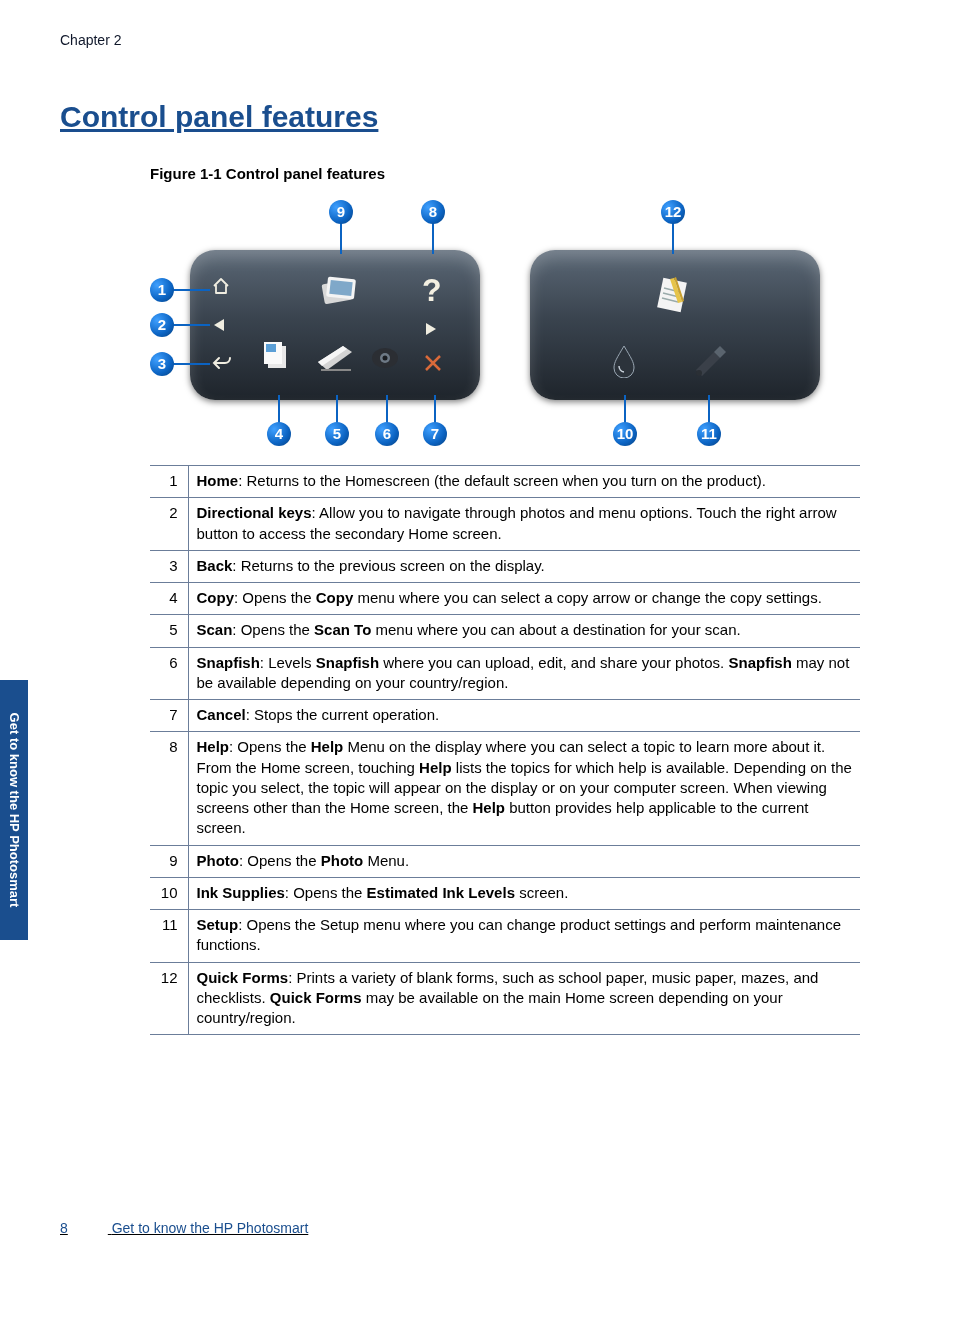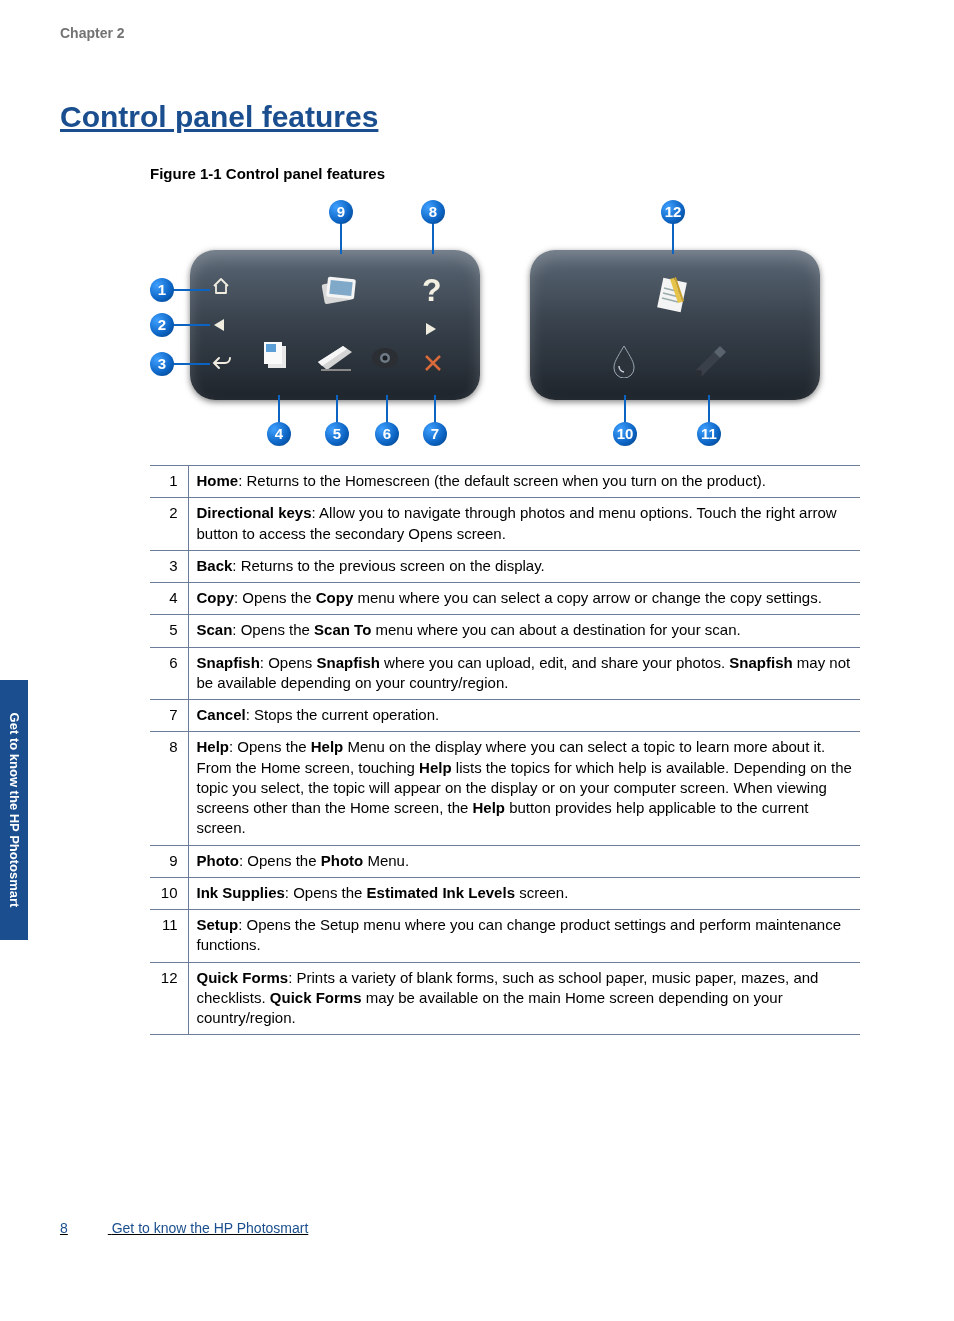--- a/index.html
+++ b/index.html
@@ -7,24 +7,23 @@
     font-family: Arial, Helvetica, sans-serif;
     background: #fff;
     width: 954px;
     height: 1321px;
     position: relative;
     color: #000;
   }
   .chapter-label {
     position: absolute;
     left: 60px;
-    top: 25px;
+    top: 32px;
     font-size: 14px;
-    color: #737373;
-    font-weight: bold;
+    color: #0f172a;
   }
   .heading {
     position: absolute;
     left: 60px;
     top: 100px;
     font-size: 30px;
     font-weight: bold;
     color: #1a4e8e;
     text-decoration: underline;
   }
@@ -266,37 +265,37 @@
 </div>
 
 <table class="feature-table">
   <tbody>
       <tr>
         <td class="num">1</td>
         <td><span class="bold">Home</span><span>: Returns to the Homescreen (the default screen when you turn on the product).</span></td>
       </tr>
   <tr>
         <td class="num">2</td>
-        <td><span class="bold">Directional keys</span><span>: Allow you to navigate through photos and menu options. Touch the right arrow button to access the secondary Opens screen.</span></td>
+        <td><span class="bold">Directional keys</span><span>: Allow you to navigate through photos and menu options. Touch the right arrow button to access the secondary Home screen.</span></td>
       </tr>
   <tr>
         <td class="num">3</td>
         <td><span class="bold">Back</span><span>: Returns to the previous screen on the display.</span></td>
       </tr>
   <tr>
         <td class="num">4</td>
         <td><span class="bold">Copy</span><span>: Opens the </span><span class="bold">Copy</span><span> menu where you can select a copy arrow or change the copy settings.</span></td>
       </tr>
   <tr>
         <td class="num">5</td>
         <td><span class="bold">Scan</span><span>: Opens the </span><span class="bold">Scan To</span><span> menu where you can about a destination for your scan.</span></td>
       </tr>
   <tr>
         <td class="num">6</td>
-        <td><span class="bold">Snapfish</span><span>: Opens </span><span class="bold">Snapfish</span><span> where you can upload, edit, and share your photos. </span><span class="bold">Snapfish</span><span> may not be available depending on your country/region.</span></td>
+        <td><span class="bold">Snapfish</span><span>: Levels </span><span class="bold">Snapfish</span><span> where you can upload, edit, and share your photos. </span><span class="bold">Snapfish</span><span> may not be available depending on your country/region.</span></td>
       </tr>
   <tr>
         <td class="num">7</td>
         <td><span class="bold">Cancel</span><span>: Stops the current operation.</span></td>
       </tr>
   <tr>
         <td class="num">8</td>
         <td><span class="bold">Help</span><span>: Opens the </span><span class="bold">Help</span><span> Menu on the display where you can select a topic to learn more about it. From the Home screen, touching </span><span class="bold">Help</span><span> lists the topics for which help is available. Depending on the topic you select, the topic will appear on the display or on your computer screen. When viewing screens other than the Home screen, the </span><span class="bold">Help</span><span> button provides help applicable to the current screen.</span></td>
       </tr>
   <tr>

